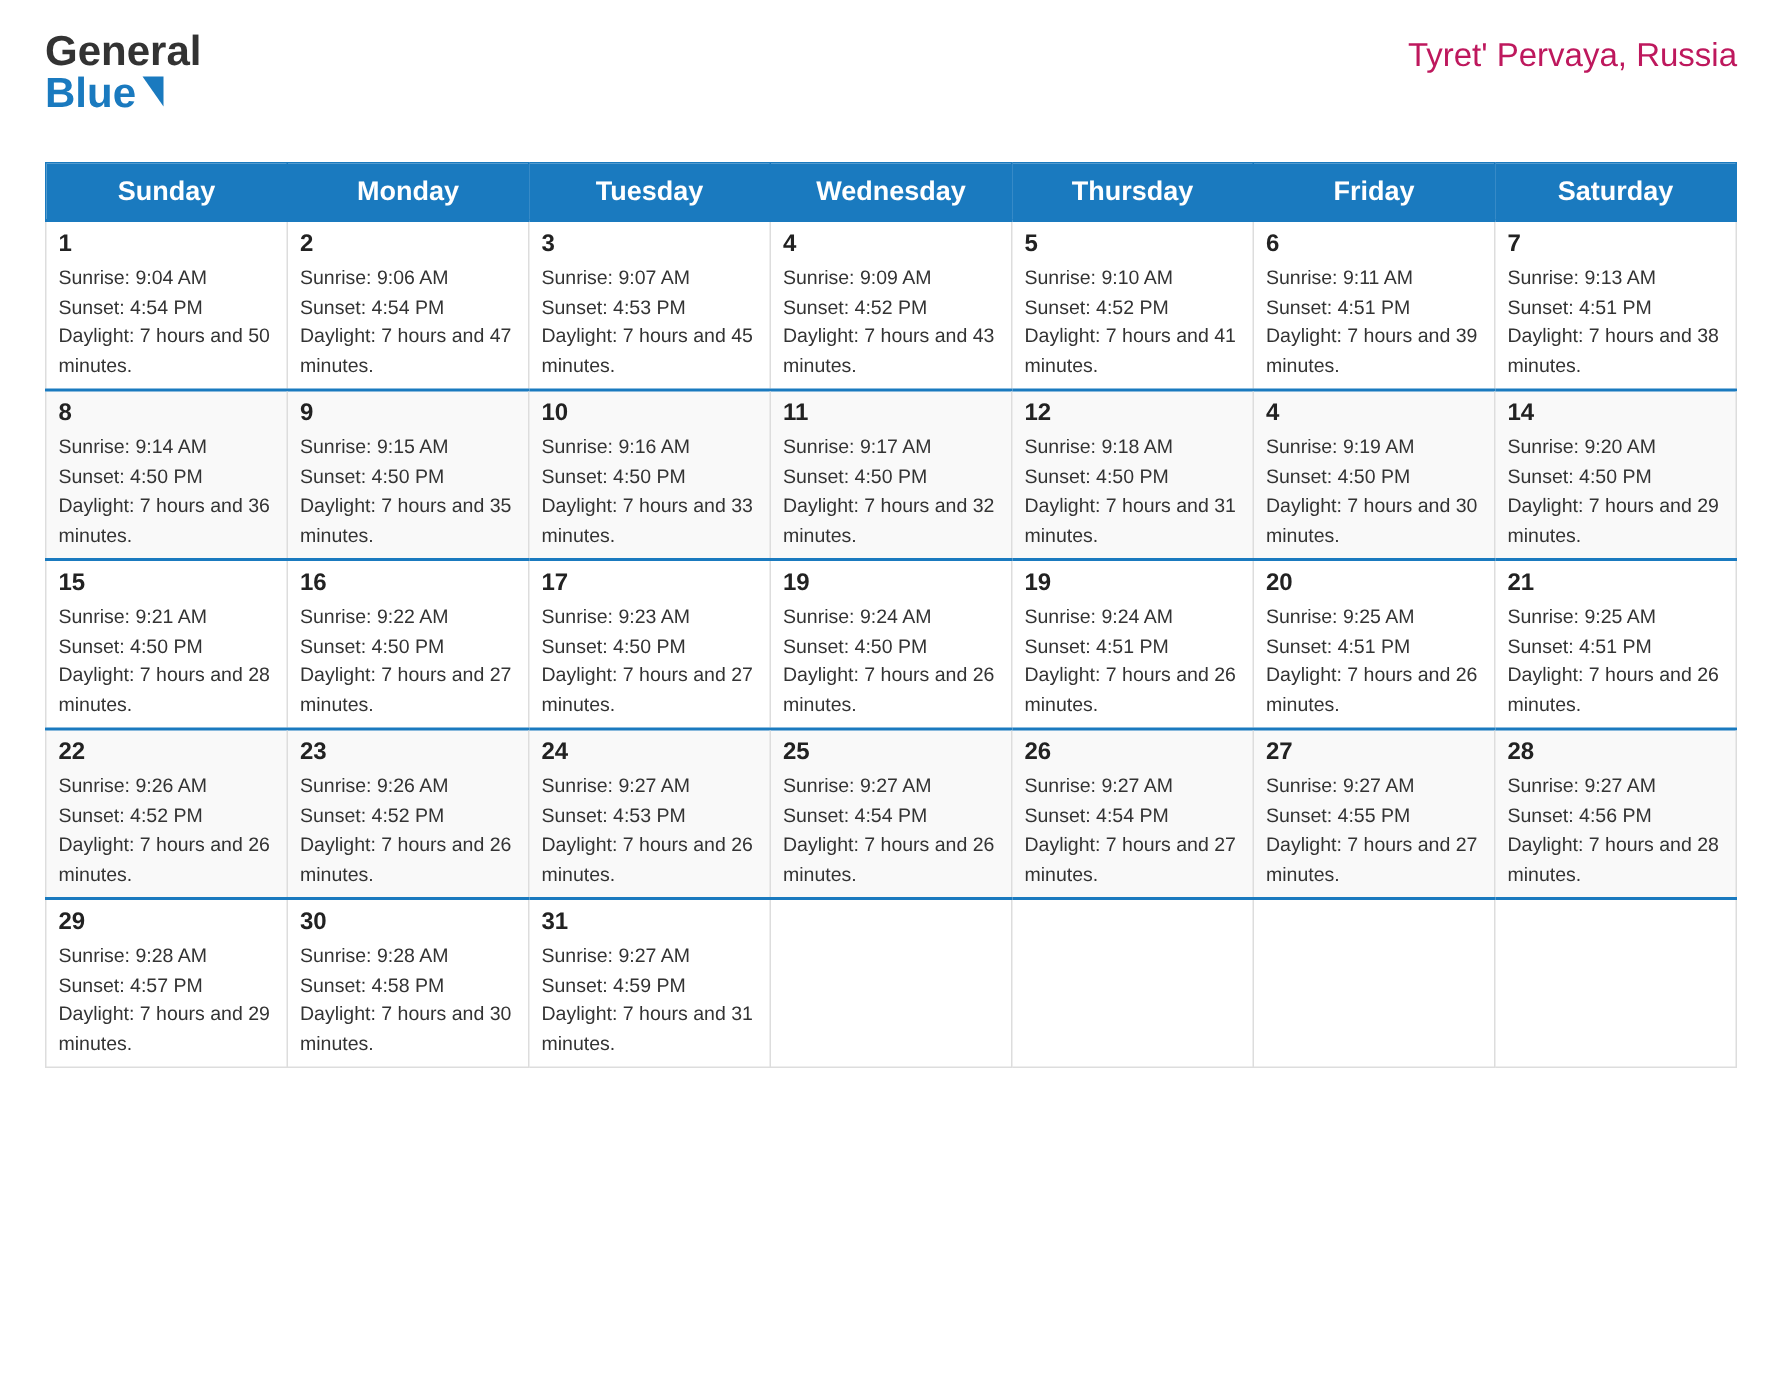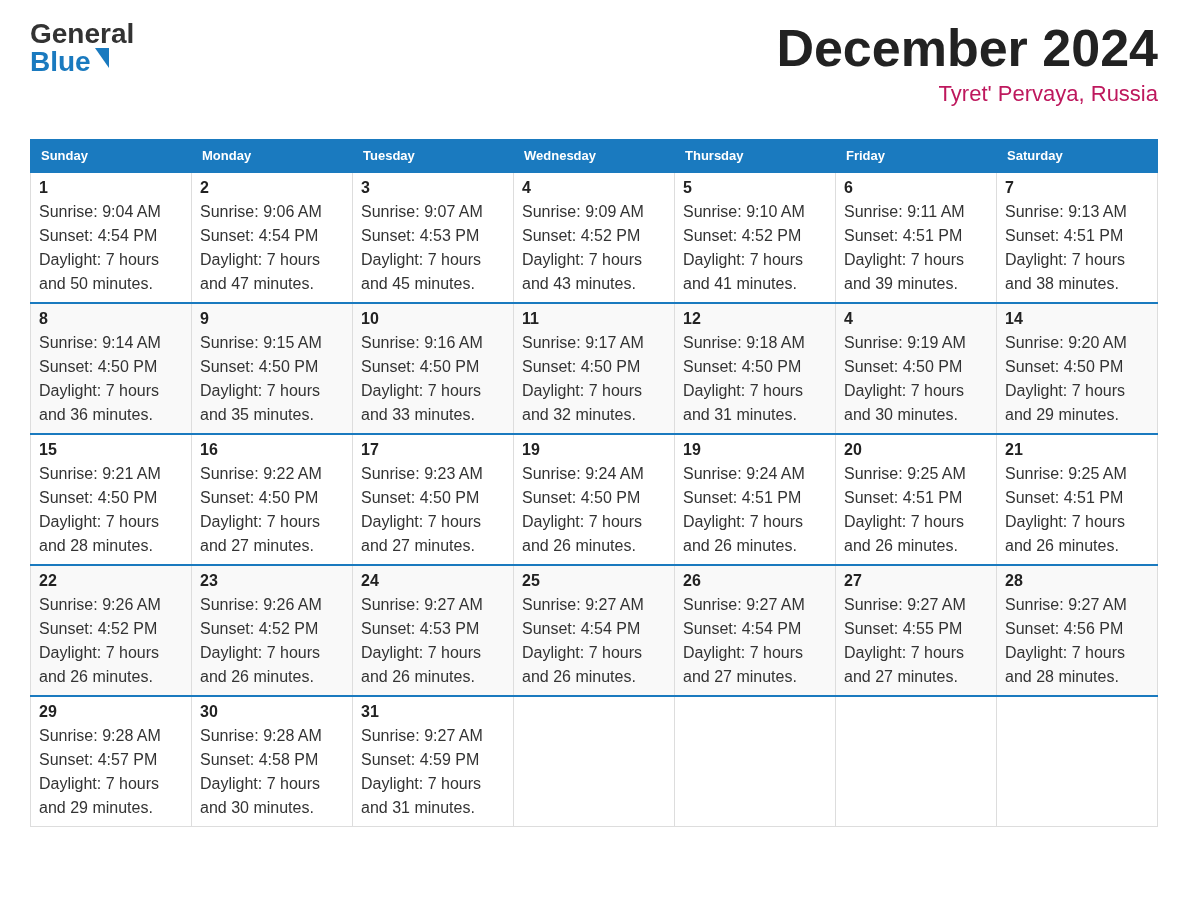--- a/index.html
+++ b/index.html
@@ -26,20 +26,21 @@
       font-weight: bold;
       color: #333;
       line-height: 1;
     }
     .logo-blue {
       font-size: 28px;
       font-weight: bold;
       color: #1a7abf;
       line-height: 1;
       display: flex;
+      align-items: center;
     }
     .logo-triangle {
       width: 0;
       height: 0;
       border-left: 14px solid transparent;
       border-right: 0px solid transparent;
       border-top: 20px solid #1a7abf;
       margin-left: 4px;
       margin-bottom: 2px;
     }
@@ -59,45 +60,45 @@
       text-align: right;
     }
     table {
       width: 100%;
       border-collapse: collapse;
       table-layout: fixed;
     }
     th {
       background-color: #1a7abf;
       color: #fff;
-      font-size: 13px;
+      font-size: 18px;
       font-weight: bold;
       padding: 8px 10px;
-      text-align: left;
+      text-align: center;
       border: 1px solid #1a7abf;
     }
     td {
       vertical-align: top;
       padding: 6px 8px;
       border: 1px solid #ccc;
       font-size: 12.5px;
       color: #333;
       height: 105px;
     }
     td.empty {
       background: #fff;
     }
     .day-number {
       font-size: 16px;
       font-weight: bold;
       color: #222;
       margin-bottom: 3px;
     }
     .day-info {
-      font-size: 16px;
+      font-size: 13px;
       color: #333;
       line-height: 1.5;
     }
     tr td {
       background: #fff;
     }
     tr:nth-child(even) td {
       background: #f9f9f9;
     }
     
@@ -124,21 +125,20 @@
 
 <div class="header">
   <div class="logo">
     <div class="logo-general">General</div>
     <div class="logo-blue">
       <span>Blue</span>
       <div class="logo-triangle"></div>
     </div>
   </div>
   <div class="title-block">
-    <div class="month-title">December 2024</div>
     <div class="location-title">Tyret' Pervaya, Russia</div>
   </div>
 </div>
 
 <table>
   <thead>
     <tr>
     <th>Sunday</th>
         <th>Monday</th>
         <th>Tuesday</th>

